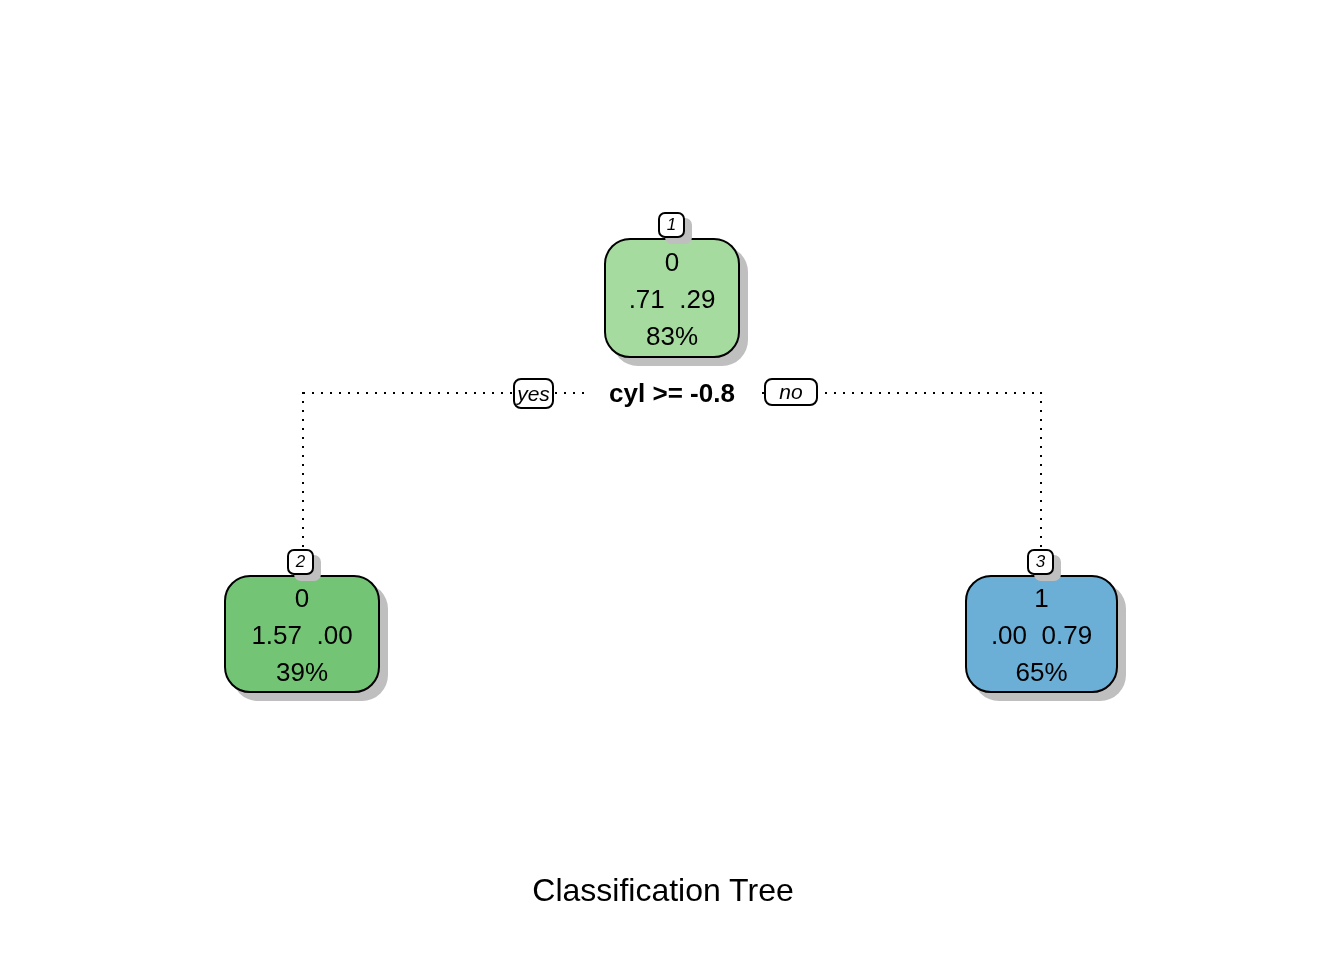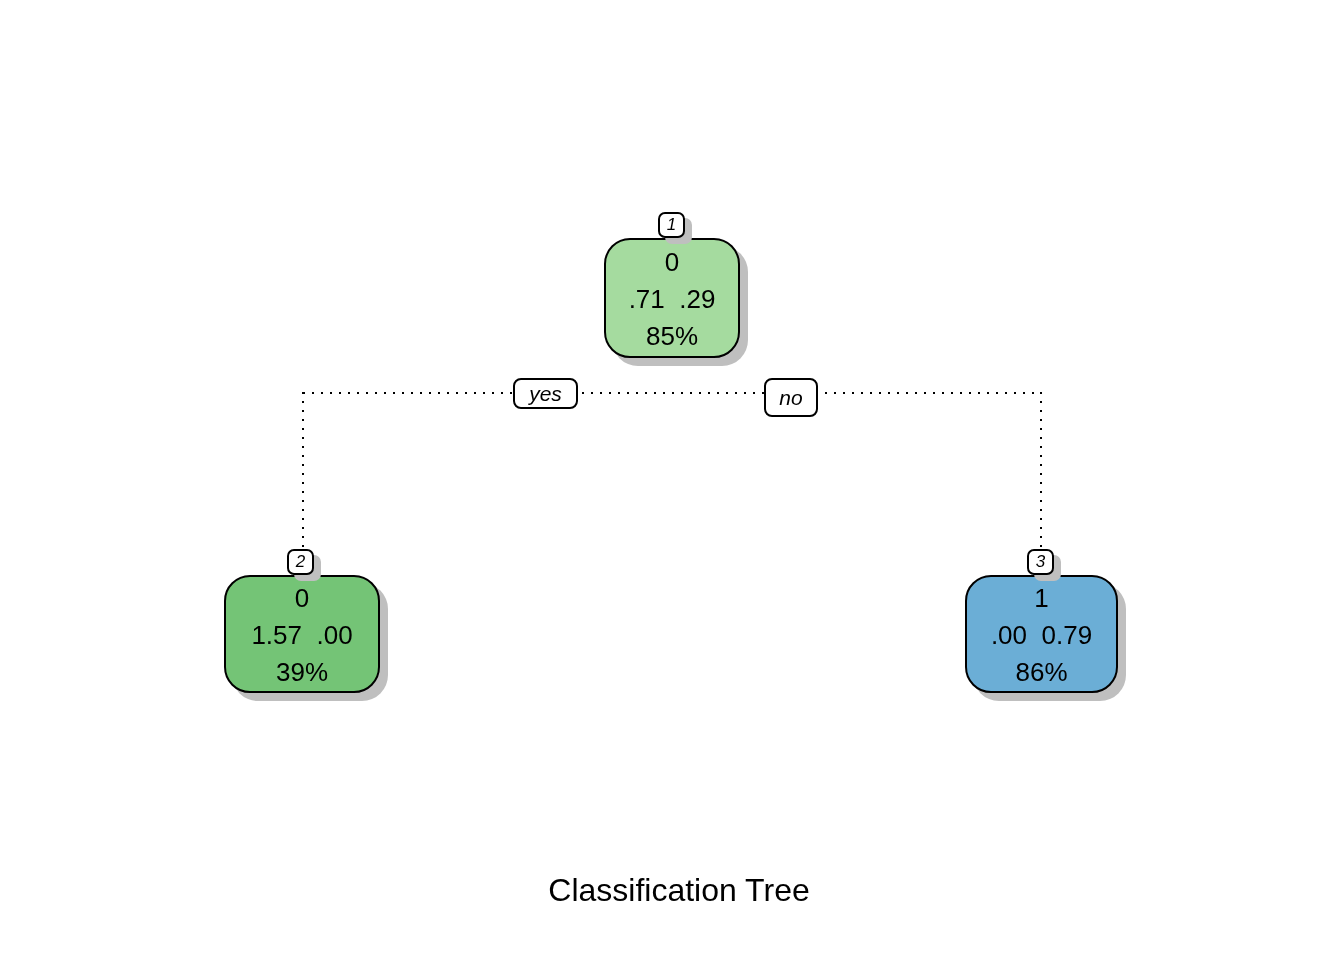--- a/index.html
+++ b/index.html
@@ -85,22 +85,22 @@
     border: 2px solid #000;
     border-radius: 8px;
     font-size: 21px;
     font-style: italic;
     color: #000;
     display: flex;
     align-items: center;
     justify-content: center;
     z-index: 2;
   }
-  .label-yes { left: 513px; top: 378px; width: 65px; height: 31px; }
-  .label-no  { left: 764px; top: 378px; width: 54px; height: 39px; }
+  .label-yes { left: 513px; top: 378px; width: 41px; height: 31px; }
+  .label-no  { left: 764px; top: 378px; width: 54px; height: 28px; }
   .split-condition {
     position: absolute;
     left: 588px;
     top: 376px;
     width: 168px;
     height: 34px;
     line-height: 34px;
     background: #ffffff;
     text-align: center;
     font-size: 26px;
@@ -111,61 +111,61 @@
   }
 
   .chart-title {
     position: absolute;
     left: 0;
     top: 872px;
     width: 1326px;
     text-align: center;
     font-size: 32px;
     color: #000;
-    padding-left: 16px;
   }
 </style>
 </head>
 <body>
 
 <div class="canvas">
 
   <div class="hline branch-h"></div>
   <div class="vline branch-v-left"></div>
   <div class="vline branch-v-right"></div>
 
   <div class="leaf-label label-yes">
     <span>yes</span>
   </div>
+  <div class="split-condition">cyl &gt;= -0.8</div>
   <div class="leaf-label label-no">
     <span>no</span>
   </div>
 
   <div class="badge badge-root">
     <span>1</span>
   </div>
   <div class="node node-root" style="background-color: rgb(165, 219, 159);">
     <div class="node-line">0</div>
     <div class="node-line">.71  .29</div>
-    <div class="node-line">85%</div>
+    <div class="node-line">83%</div>
   </div>
 
   <div class="badge badge-left">
     <span>2</span>
   </div>
   <div class="node node-left" style="background-color: rgb(116, 196, 118);">
     <div class="node-line">0</div>
     <div class="node-line">1.57  .00</div>
     <div class="node-line">39%</div>
   </div>
 
   <div class="badge badge-right">
     <span>3</span>
   </div>
   <div class="node node-right" style="background-color: rgb(107, 174, 214);">
     <div class="node-line">1</div>
     <div class="node-line">.00  0.79</div>
-    <div class="node-line">86%</div>
+    <div class="node-line">65%</div>
   </div>
 
   <div class="chart-title">Classification Tree</div>
 
 </div>
 
 </body></html>

